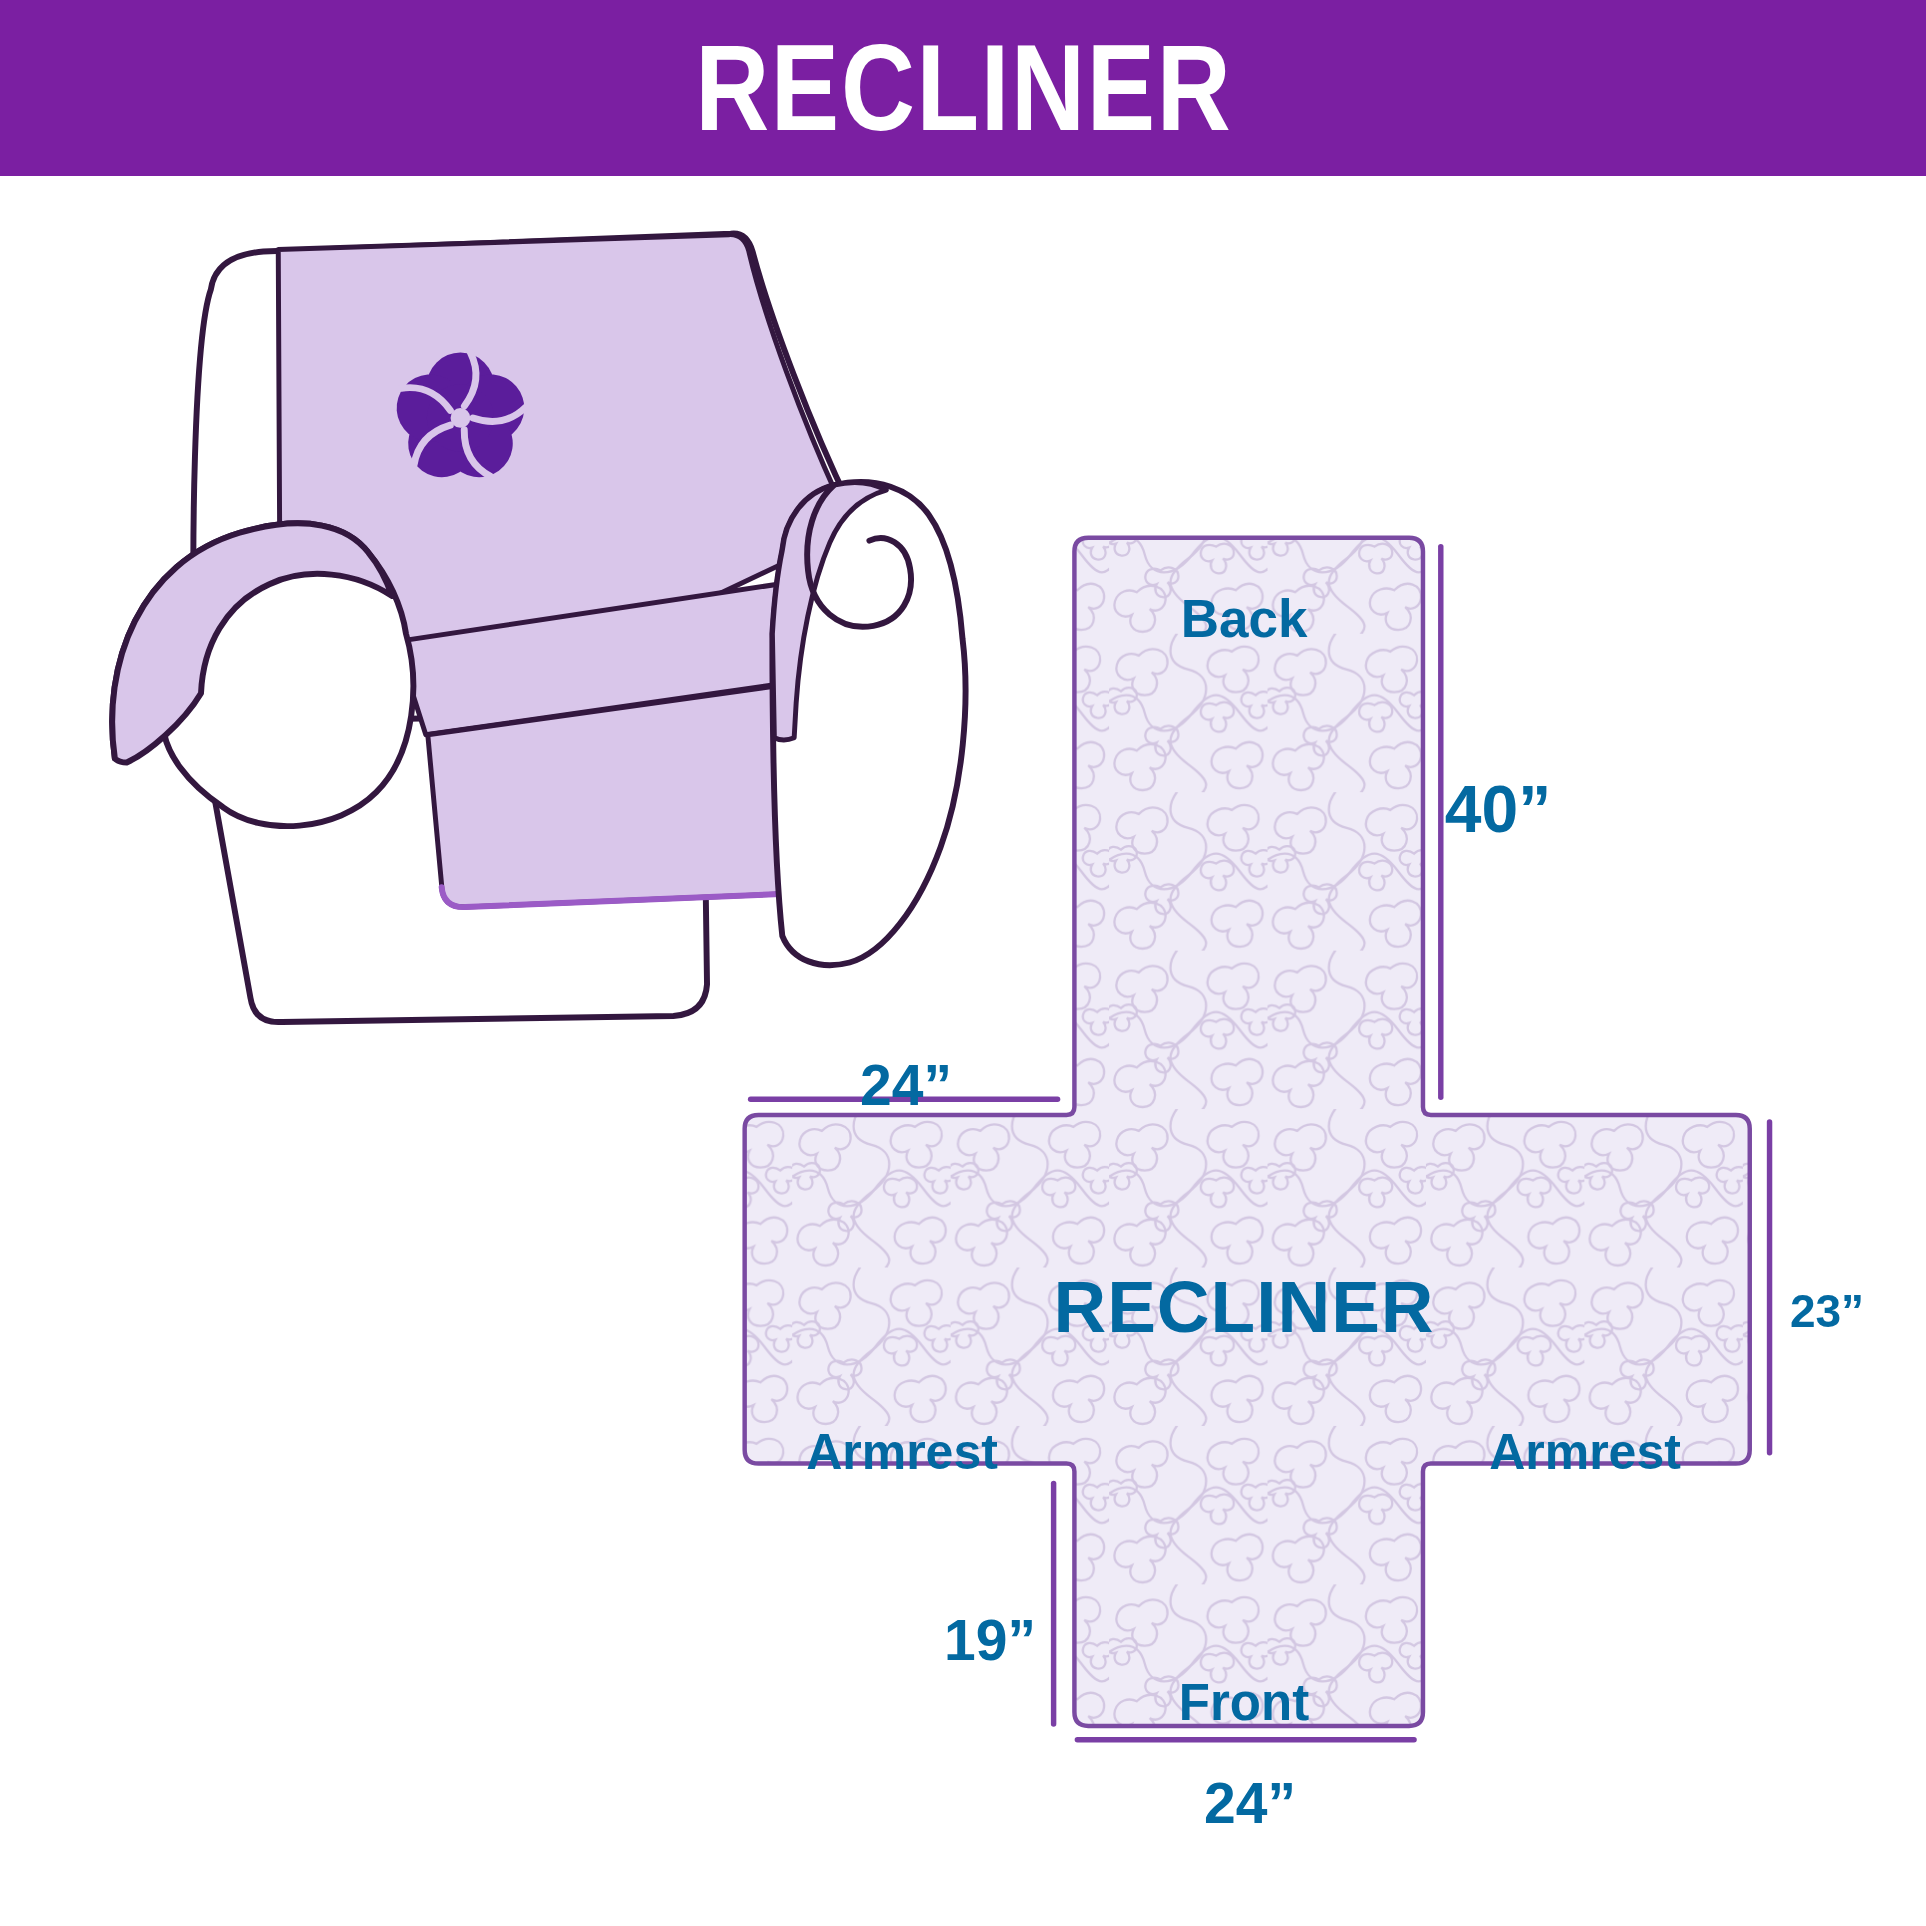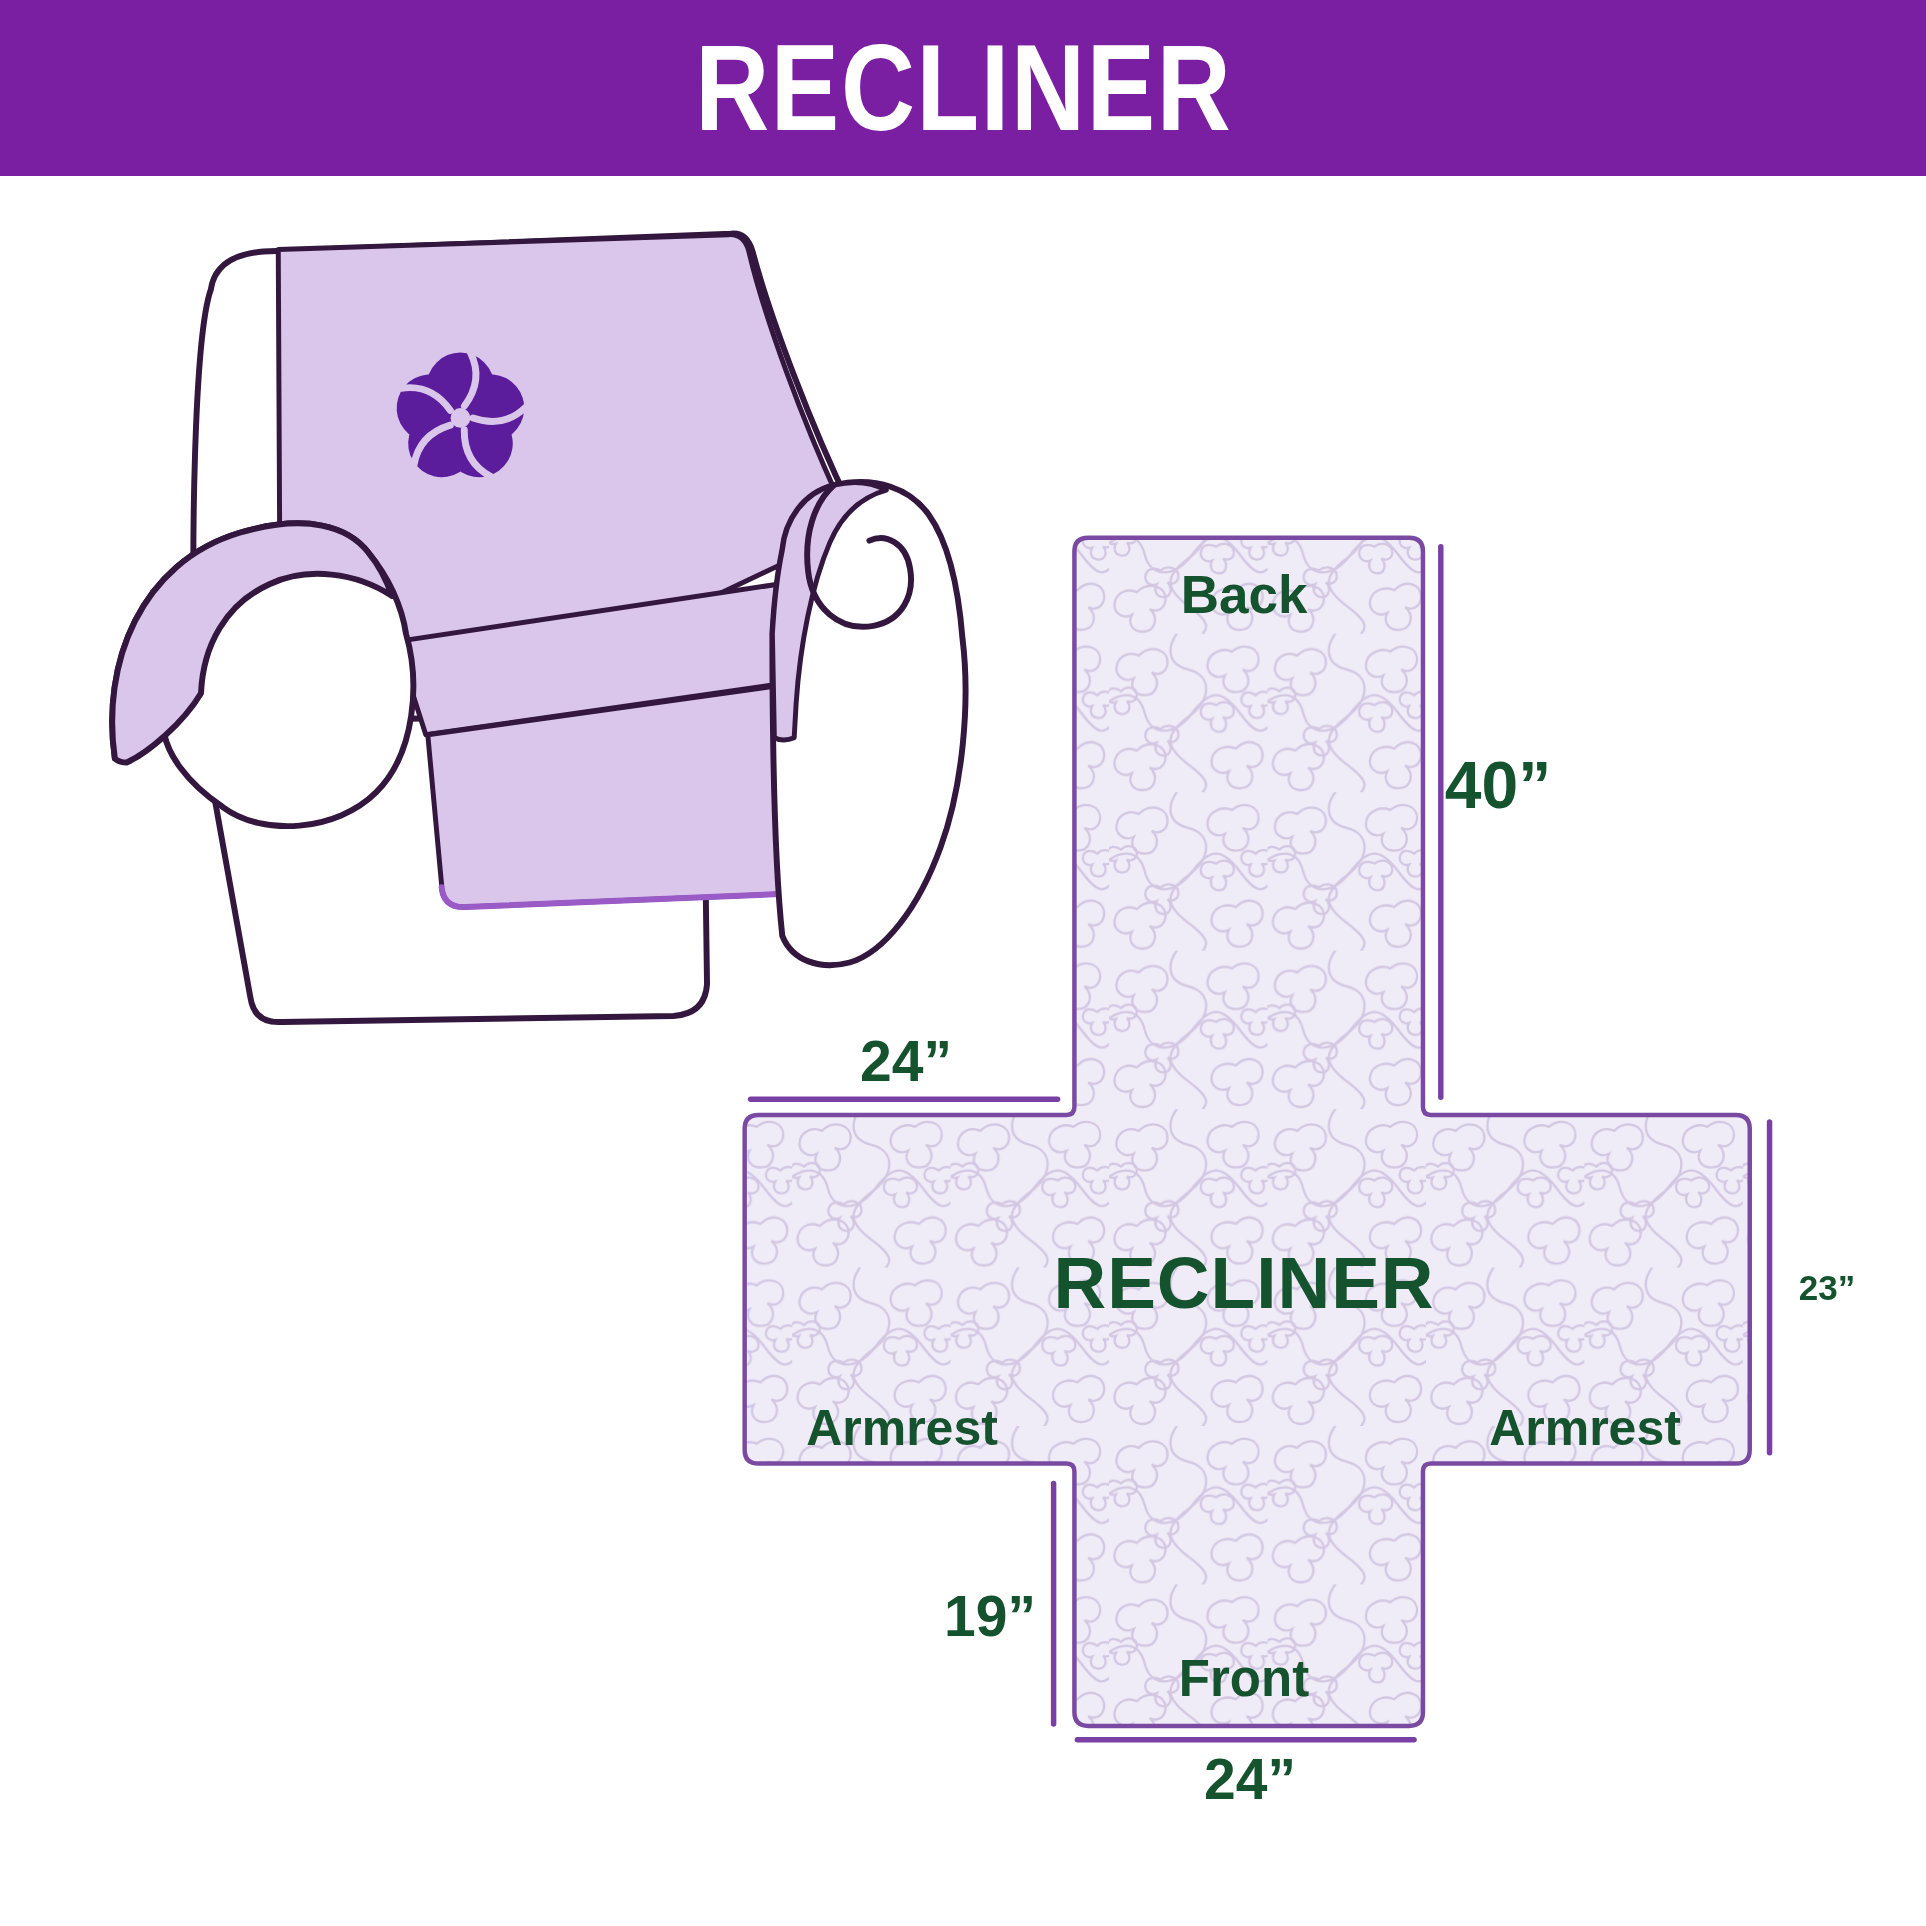--- a/index.html
+++ b/index.html
@@ -1,19 +1,19 @@
 <!DOCTYPE html>
 <html><head>
 <meta charset="utf-8">
 <style>
   html,body{margin:0;padding:0;}
   body{width:1927px;height:1927px;position:relative;background:#ffffff;font-family:"Liberation Sans",sans-serif;overflow:hidden;}
   .header{position:absolute;left:0;top:0;width:1927px;height:176px;background:#7B1FA2;display:flex;align-items:center;justify-content:center;}
   .header-title{color:#ffffff;font-size:122px;font-weight:bold;letter-spacing:2px;transform:scaleX(0.84);transform-origin:center;line-height:1;}
-  .lbl{position:absolute;font-weight:bold;color:#14532d;transform:translate(-50%,-50%);white-space:nowrap;line-height:1;}
+  .lbl{position:absolute;font-weight:bold;color:#0369a1;transform:translate(-50%,-50%);white-space:nowrap;line-height:1;margin-top:24px;}
   #svg-main{position:absolute;left:0;top:0;}
 </style>
 </head>
 <body>
 
 <div class="header">
   <span class="header-title">RECLINER</span>
 </div>
 
 <svg id="svg-main" width="1927" height="1927" viewBox="0 0 1946 1946">
@@ -128,20 +128,20 @@
         <path d="M 4,-12 C 16,-28 20,-46 10,-66" transform="rotate(288)"></path>
       </g>
       <circle cx="0" cy="0" r="10" fill="#D9C6EA"></circle>
     </g>
   </g>
 </svg>
 
 <div class="lbl" style="left:1244px;top:594px;font-size:53px;">Back</div>
 <div class="lbl" style="left:1498px;top:785px;font-size:66px;">40”</div>
 <div class="lbl" style="left:906px;top:1061px;font-size:57px;">24”</div>
-<div class="lbl" style="left:1827px;top:1287px;font-size:35px;">23”</div>
+<div class="lbl" style="left:1827px;top:1287px;font-size:46px;">23”</div>
 <div class="lbl" style="left:1244px;top:1282px;font-size:73px;letter-spacing:1px;">RECLINER</div>
 <div class="lbl" style="left:902px;top:1428px;font-size:50px;">Armrest</div>
 <div class="lbl" style="left:1585px;top:1428px;font-size:50px;">Armrest</div>
 <div class="lbl" style="left:990px;top:1616px;font-size:57px;">19”</div>
 <div class="lbl" style="left:1244px;top:1678px;font-size:51px;">Front</div>
 <div class="lbl" style="left:1250px;top:1779px;font-size:57px;">24”</div>
 
 
 </body></html>

